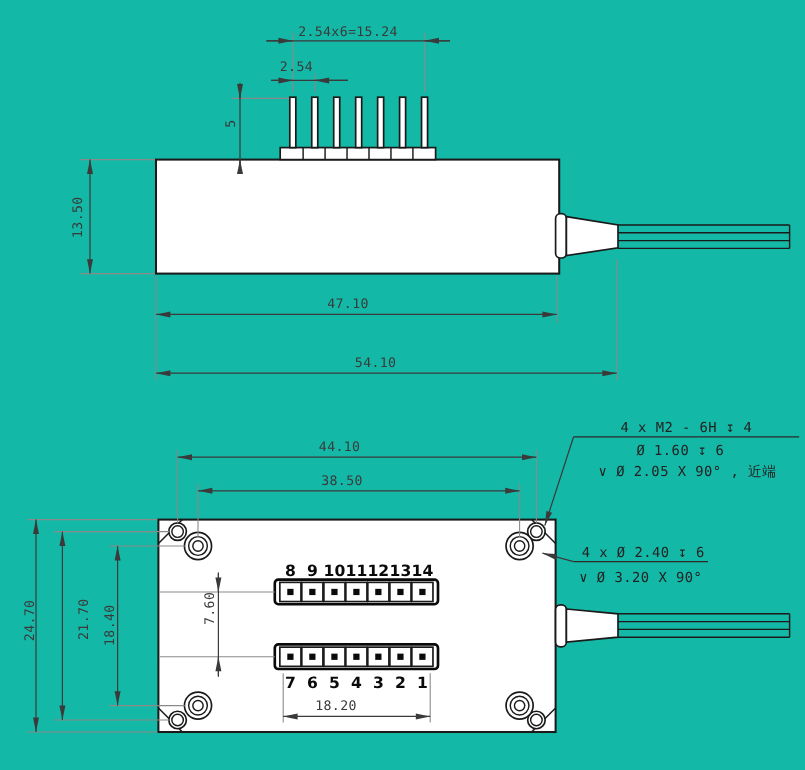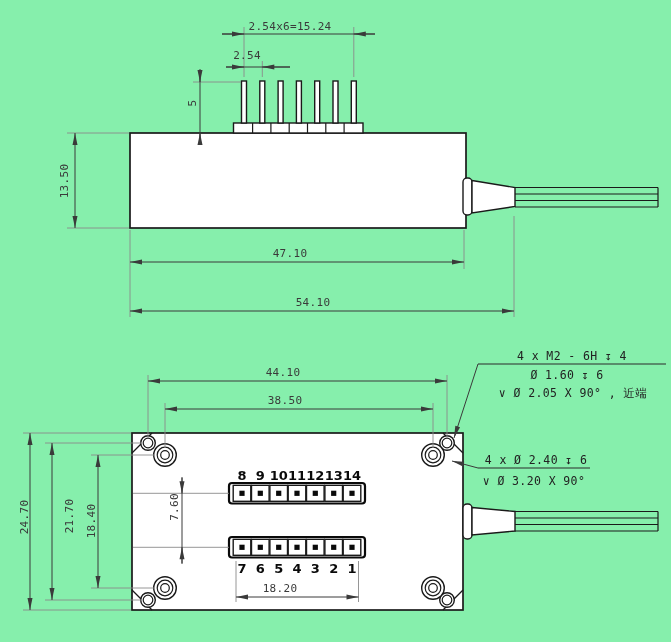--- a/index.html
+++ b/index.html
@@ -1,16 +1,16 @@
 <!DOCTYPE html>
 <html><head>
 <meta charset="utf-8">
 <style>
   html,body{margin:0;padding:0;background:#ffffff;}
-  .stage{position:relative;width:671px;height:642px;background:#86efac;overflow:hidden;
+  .stage{position:relative;width:671px;height:642px;background:#14b8a6;overflow:hidden;
          font-family:"DejaVu Sans Mono",monospace;}
   svg{display:block}
   .ol{fill:#fff;stroke:#1a1a1a;stroke-width:1.7;}
   .ol2{fill:#fff;stroke:#1a1a1a;stroke-width:1.4;}
   .thin{fill:none;stroke:#1a1a1a;stroke-width:1.2;}
   .dl{fill:none;stroke:#3a3a3a;stroke-width:1;}
   .ext{fill:none;stroke:#8a8a8a;stroke-width:0.9;}
   .ul{fill:none;stroke:#2a2a2a;stroke-width:1.1;}
   .d{font:11px "DejaVu Sans Mono",monospace;fill:#3a3a3a;letter-spacing:.3px;}
   .a{font:11.5px "DejaVu Sans Mono",monospace;fill:#222;letter-spacing:.4px;}

